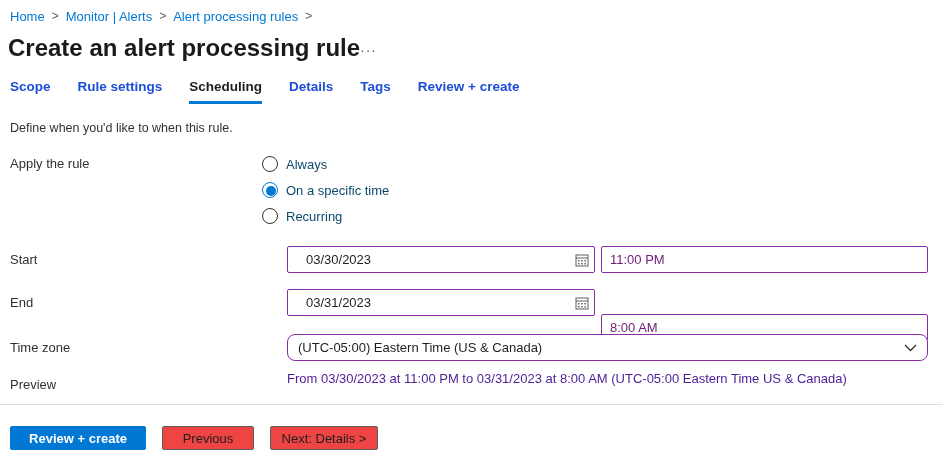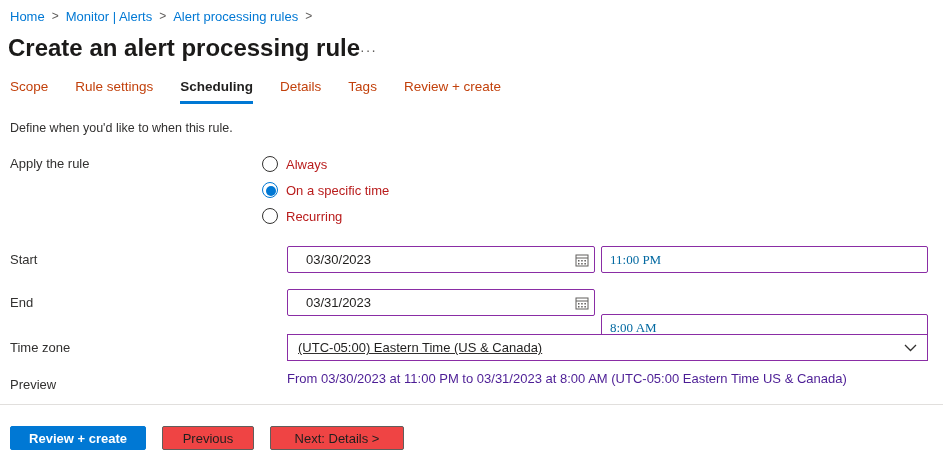--- a/index.html
+++ b/index.html
@@ -50,23 +50,24 @@
   .tabs {
     position: absolute;
     left: 10px; top: 79px;
     display: flex;
     align-items: flex-end;
   }
   .tab {
     margin-right: 27px;
     padding-bottom: 7px;
     font-size: 13.5px;
-    color: #c2410c;
+    color: #1d4ed8;
     cursor: pointer;
     border-bottom: 3px solid transparent;
+    font-weight: bold;
   }
   .tab.active {
     font-weight: bold;
     color: #201f1e;
     border-bottom: 3px solid #0078d4;
   }
 
   .description {
     position: absolute;
     left: 10px; top: 121px;
@@ -107,21 +108,21 @@
     border: 1px solid #0078d4;
   }
   .radio-row.selected .radio-circle::after {
     content: "";
     position: absolute;
     left: 3px; top: 3px;
     width: 10px; height: 10px;
     border-radius: 50%;
     background: #0078d4;
   }
-  .radio-label { font-size: 13px; color: #b91c1c; }
+  .radio-label { font-size: 13px; color: #0c4a6e; }
 
   
   .date-field {
     position: absolute;
     width: 308px; height: 27px;
     border: 1.5px solid #8a2da5;
     border-radius: 2px;
     background: #ffffff;
     display: flex;
     align-items: center;
@@ -144,37 +145,36 @@
     display: flex; align-items: center; justify-content: center;
     cursor: pointer;
   }
   .time-field {
     position: absolute;
     width: 327px; height: 27px;
     border: 1.5px solid #8a2da5;
     border-radius: 2px;
     background: #ffffff;
     padding: 0 8px;
-    font-family: Liberation Serif, serif;
-    font-size: 13px;
-    color: #0369a1;
+    font-family: Liberation Sans, sans-serif;
+    font-size: 13px;
+    color: #701a75;
     outline: none;
   }
   .dropdown {
     position: absolute;
     left: 287px; top: 334px;
     width: 641px; height: 27px;
     border: 1.5px solid #8a2da5;
-    border-radius: 0;
+    border-radius: 8px;
     background: #ffffff;
     display: flex;
     align-items: center;
     padding: 0 10px;
     cursor: pointer;
-    text-decoration: underline;
   }
   .dropdown-value {
     flex: 1 1 auto;
     font-size: 13px;
     color: #201f1e;
     white-space: nowrap;
     overflow: hidden;
   }
   .chevron { flex: 0 0 auto; display: flex; align-items: center; }
 
@@ -213,21 +213,21 @@
     color: #ffffff;
     border: 1px solid #0078d4;
     font-weight: bold;
   }
   .btn-secondary {
     background: #ef4444;
     color: #201f1e;
     border: 1px solid #605e5c;
   }
   .btn-previous { left: 162px; width: 92px; }
-  .btn-next { left: 270px; width: 134px; text-align: center; }
+  .btn-next { left: 270px; width: 108px; text-align: center; }
 </style>
 </head>
 <body>
 
 <div class="page">
 
   <div class="breadcrumb">
     <span class="crumb">Home</span>
     <span class="crumb-sep">&gt;</span>
     <span class="crumb">Monitor | Alerts</span>

